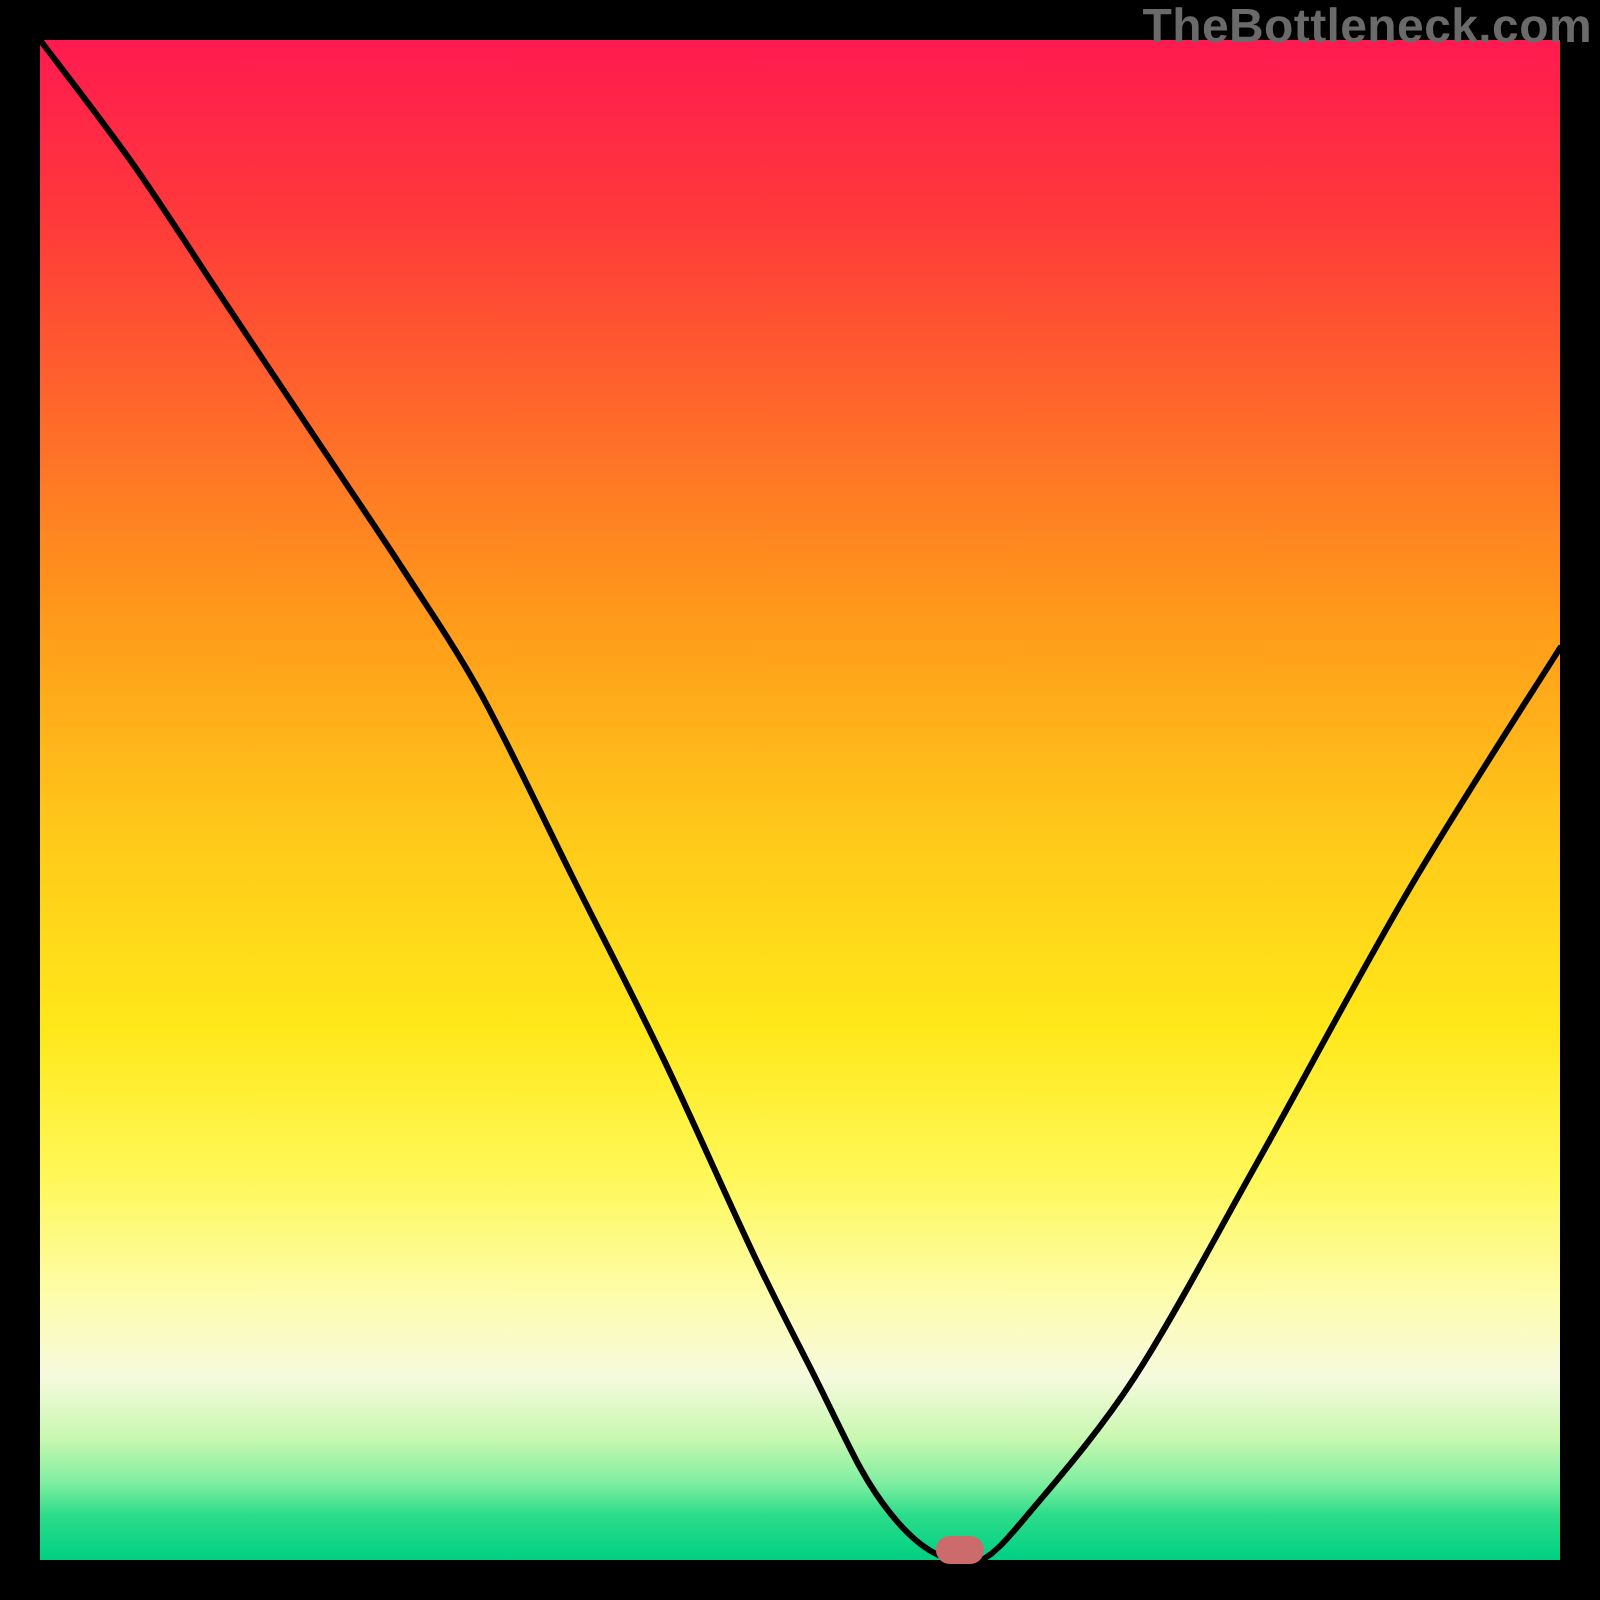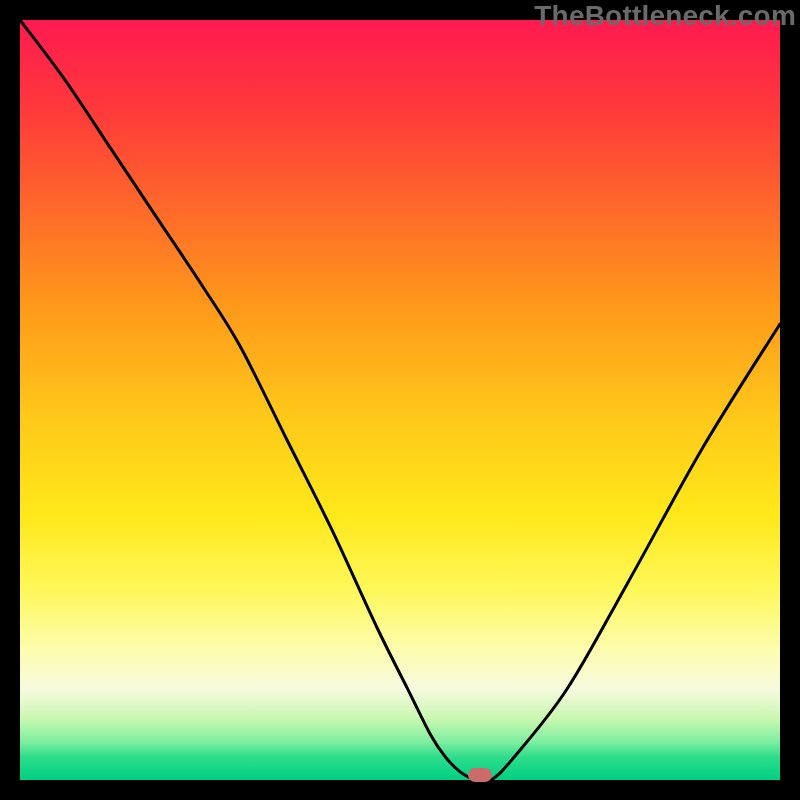--- a/index.html
+++ b/index.html
@@ -39,21 +39,21 @@
       #7deea0 95%,
       #2ddc8a 97%,
       #00d084 100%
     );
   }
   .watermark {
     position: absolute;
     top: 0px;
     right: 4px;
     font-family: Arial, Helvetica, sans-serif;
-    font-size: 28px;
+    font-size: 24px;
     font-weight: 600;
     color: #6a6a6a;
     letter-spacing: 0.2px;
     user-select: none;
   }
   svg.curve {
     position: absolute;
     left: 20px;
     top: 20px;
     width: 760px;

